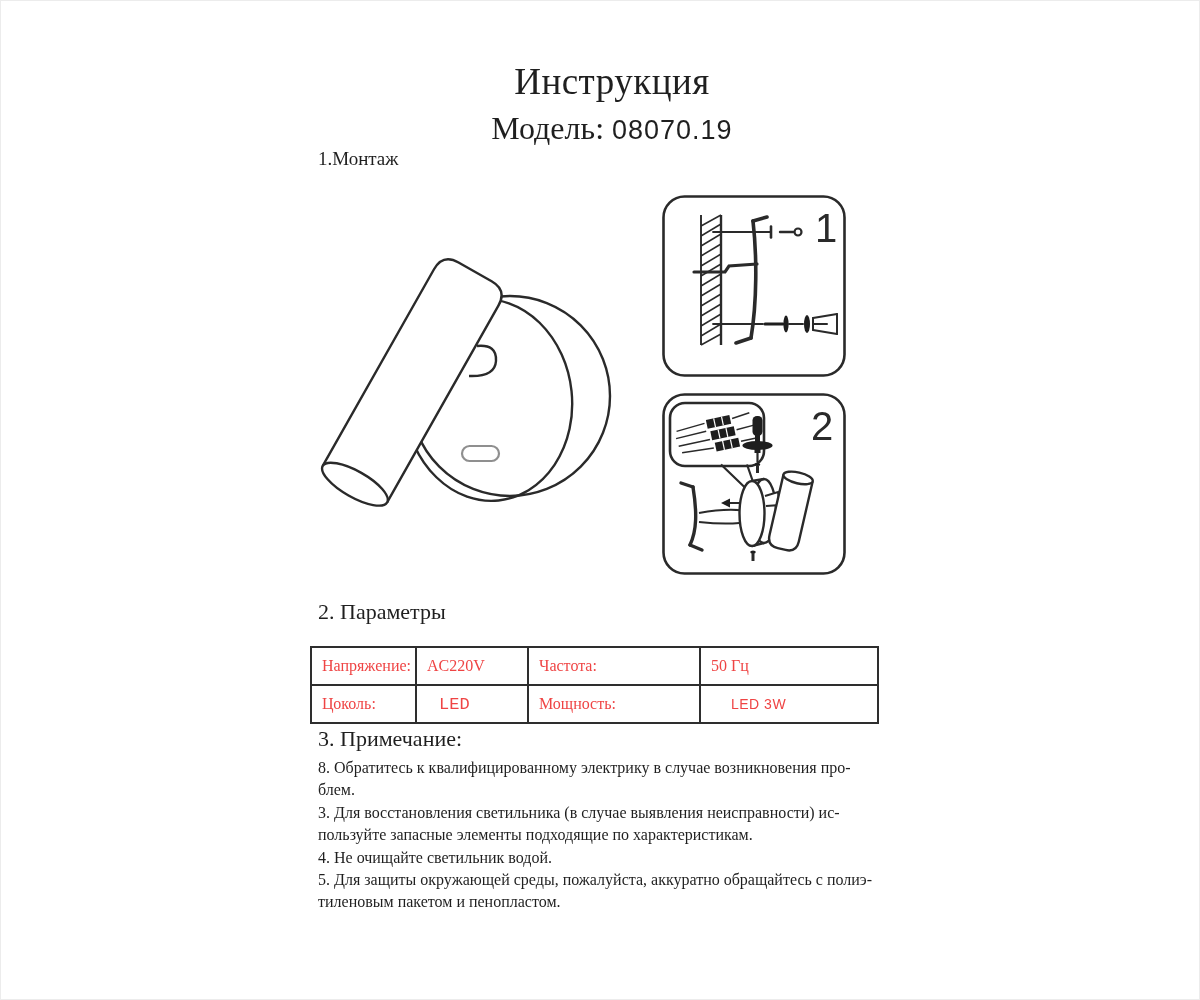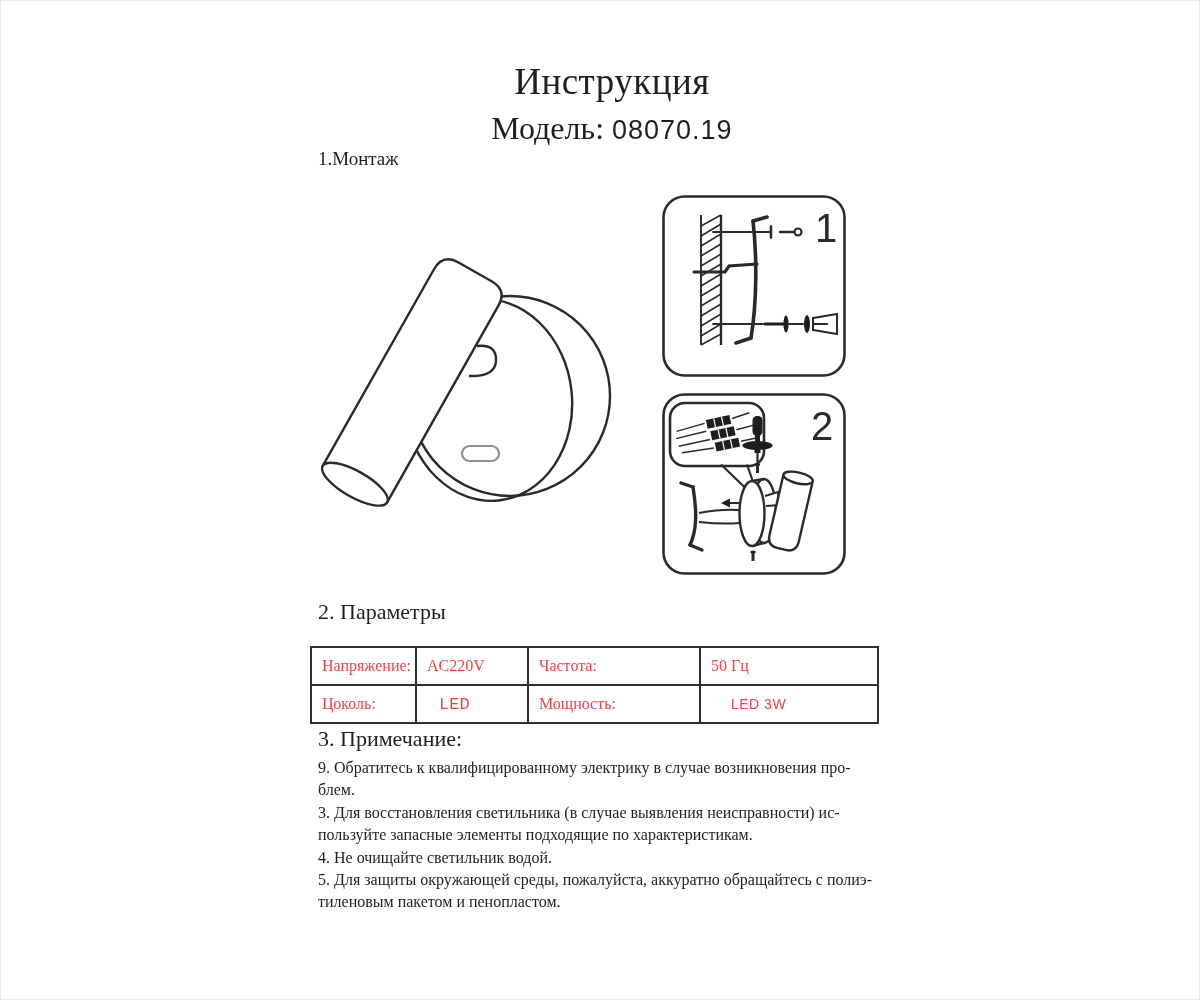--- a/index.html
+++ b/index.html
@@ -225,21 +225,21 @@
           <td>LED</td>
           <td>Мощность:</td>
           <td>LED 3W</td>
         </tr>
       </tbody>
   </table>
 
   <div class="h-notes">3. Примечание:</div>
 
   <div class="notes-list">
-      <div class="note-line">9. Обратитесь к квалифицированному электрику в случае возникновения про-</div>
+      <div class="note-line">8. Обратитесь к квалифицированному электрику в случае возникновения про-</div>
       <div class="note-line">блем.</div>
       <div class="note-line">3. Для восстановления светильника (в случае  выявления неисправности) ис-</div>
       <div class="note-line">пользуйте запасные элементы подходящие по характеристикам.</div>
       <div class="note-line">4. Не очищайте  светильник водой.</div>
       <div class="note-line">5. Для защиты окружающей среды, пожалуйста, аккуратно обращайтесь с полиэ-</div>
       <div class="note-line">тиленовым пакетом и пенопластом.</div>
     </div>
 
 </div>
 

